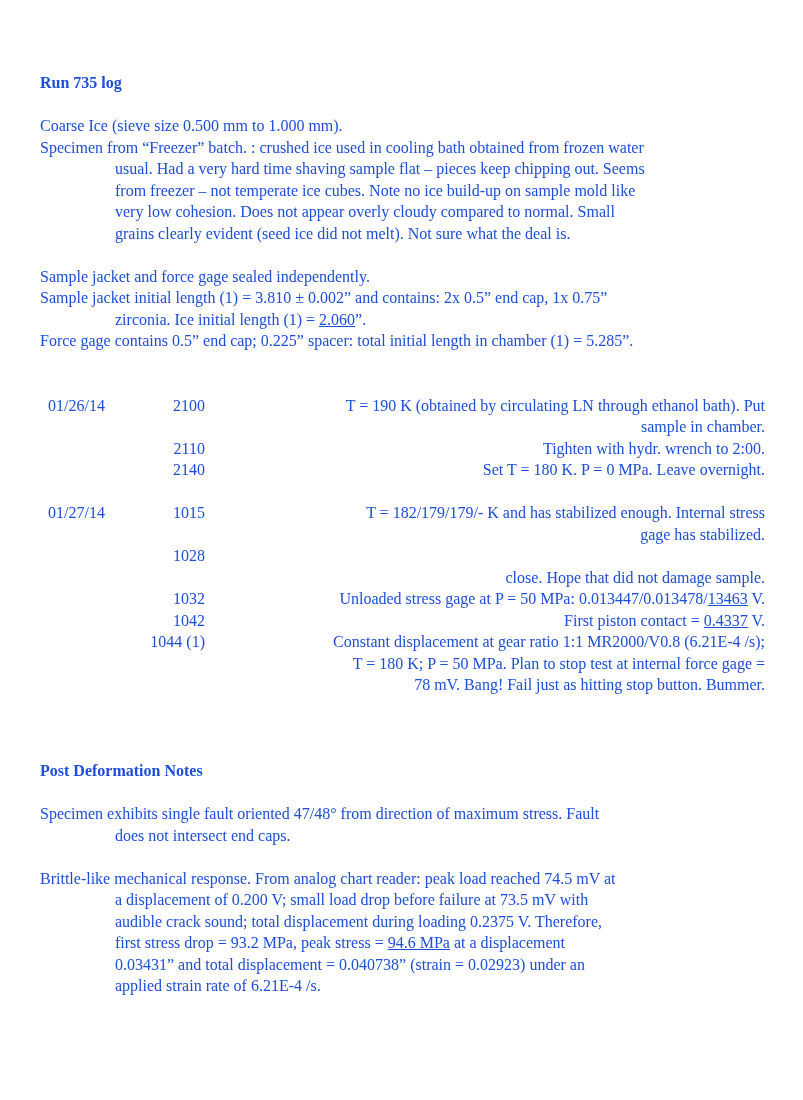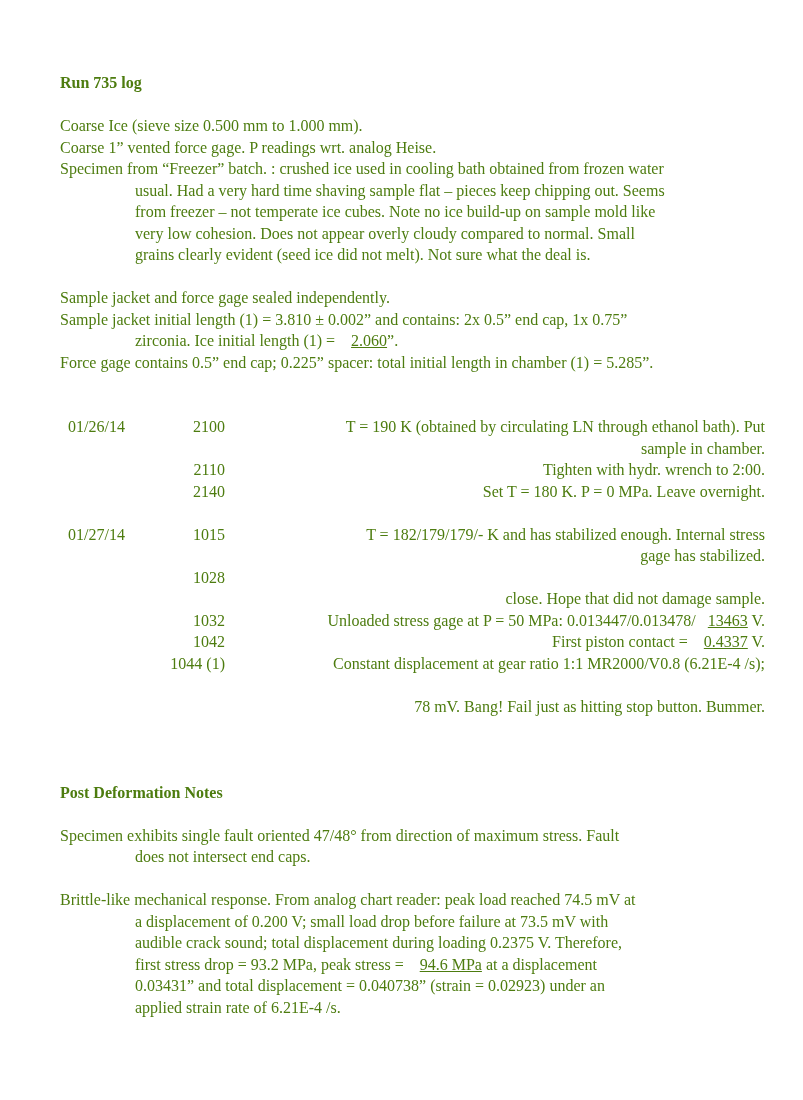--- a/index.html
+++ b/index.html
@@ -2,44 +2,43 @@
 <html><head>
 <meta charset="utf-8">
 <style>
   html, body { margin: 0; padding: 0; background: #ffffff; }
   .page {
     position: relative;
     width: 803px;
     height: 1100px;
     box-sizing: border-box;
     background: #ffffff;
-    color: #4d7c0f;
+    color: #1d4ed8;
     font-family: "Liberation Serif", "DejaVu Serif", serif;
     font-size: 16px;
     line-height: 21.5px;
-    padding: 72px 38px 0 60px;
+    padding: 72px 38px 0 40px;
     overflow: hidden;
   }
   .line { height: 21.5px; white-space: pre; }
   .line.heading { font-weight: bold; }
   .line.cont { padding-left: 75px; }
   .line.log { display: flex; text-align: right; }
   .col-date { flex: 0 0 65px; width: 65px; }
   .col-time { flex: 0 0 100px; width: 100px; }
   .col-desc { flex: 1 1 auto; }
-  .u { text-decoration: underline; margin-left: 12px; }
+  .u { text-decoration: underline; }
 </style>
 </head>
 <body>
 
 <div class="page">
     <div class="line heading"><span>Run 735 log</span></div>
     <div class="line blank"></div>
     <div class="line body"><span>Coarse Ice (sieve size 0.500 mm to 1.000 mm).</span></div>
-    <div class="line body"><span>Coarse 1” vented force gage. P readings wrt. analog Heise.</span></div>
     <div class="line body"><span>Specimen from “Freezer” batch. : crushed ice used in cooling bath obtained from frozen water</span></div>
     <div class="line cont"><span>usual. Had a very hard time shaving sample flat – pieces keep chipping out. Seems</span></div>
     <div class="line cont"><span>from freezer – not temperate ice cubes. Note no ice build-up on sample mold like</span></div>
     <div class="line cont"><span>very low cohesion. Does not appear overly cloudy compared to normal. Small</span></div>
     <div class="line cont"><span>grains clearly evident (seed ice did not melt). Not sure what the deal is.</span></div>
     <div class="line blank"></div>
     <div class="line body"><span>Sample jacket and force gage sealed independently.</span></div>
     <div class="line body"><span>Sample jacket initial length (1) = 3.810 ± 0.002” and contains: 2x 0.5” end cap, 1x 0.75”</span></div>
     <div class="line cont"><span>zirconia. Ice initial length (1) = </span><span class="u">2.060</span><span>”.</span></div>
     <div class="line body"><span>Force gage contains 0.5” end cap; 0.225” spacer: total initial length in chamber (1) = 5.285”.</span></div>
@@ -50,21 +49,21 @@
     <div class="line log"><span class="col-date"></span><span class="col-time">2110</span><span class="col-desc"><span>Tighten with hydr. wrench to 2:00.</span></span></div>
     <div class="line log"><span class="col-date"></span><span class="col-time">2140</span><span class="col-desc"><span>Set T = 180 K. P = 0 MPa. Leave overnight.</span></span></div>
     <div class="line blank"></div>
     <div class="line log"><span class="col-date">01/27/14</span><span class="col-time">1015</span><span class="col-desc"><span>T = 182/179/179/- K and has stabilized enough. Internal stress</span></span></div>
     <div class="line log"><span class="col-date"></span><span class="col-time"></span><span class="col-desc"><span>gage has stabilized.</span></span></div>
     <div class="line log"><span class="col-date"></span><span class="col-time">1028</span></div>
     <div class="line log"><span class="col-date"></span><span class="col-time"></span><span class="col-desc"><span>close. Hope that did not damage sample.</span></span></div>
     <div class="line log"><span class="col-date"></span><span class="col-time">1032</span><span class="col-desc"><span>Unloaded stress gage at P = 50 MPa: 0.013447/0.013478/</span><span class="u">13463</span><span> V.</span></span></div>
     <div class="line log"><span class="col-date"></span><span class="col-time">1042</span><span class="col-desc"><span>First piston contact = </span><span class="u">0.4337</span><span> V.</span></span></div>
     <div class="line log"><span class="col-date"></span><span class="col-time">1044 (1)</span><span class="col-desc"><span>Constant displacement at gear ratio 1:1 MR2000/V0.8 (6.21E-4 /s);</span></span></div>
-    <div class="line log"><span class="col-date"></span><span class="col-time"></span></div>
+    <div class="line log"><span class="col-date"></span><span class="col-time"></span><span class="col-desc"><span>T = 180 K; P = 50 MPa. Plan to stop test at internal force gage =</span></span></div>
     <div class="line log"><span class="col-date"></span><span class="col-time"></span><span class="col-desc"><span>78 mV. Bang! Fail just as hitting stop button. Bummer.</span></span></div>
     <div class="line blank"></div>
     <div class="line blank"></div>
     <div class="line blank"></div>
     <div class="line heading"><span>Post Deformation Notes</span></div>
     <div class="line blank"></div>
     <div class="line body"><span>Specimen exhibits single fault oriented 47/48° from direction of maximum stress. Fault</span></div>
     <div class="line cont"><span>does not intersect end caps.</span></div>
     <div class="line blank"></div>
     <div class="line body"><span>Brittle-like mechanical response. From analog chart reader: peak load reached 74.5 mV at</span></div>

